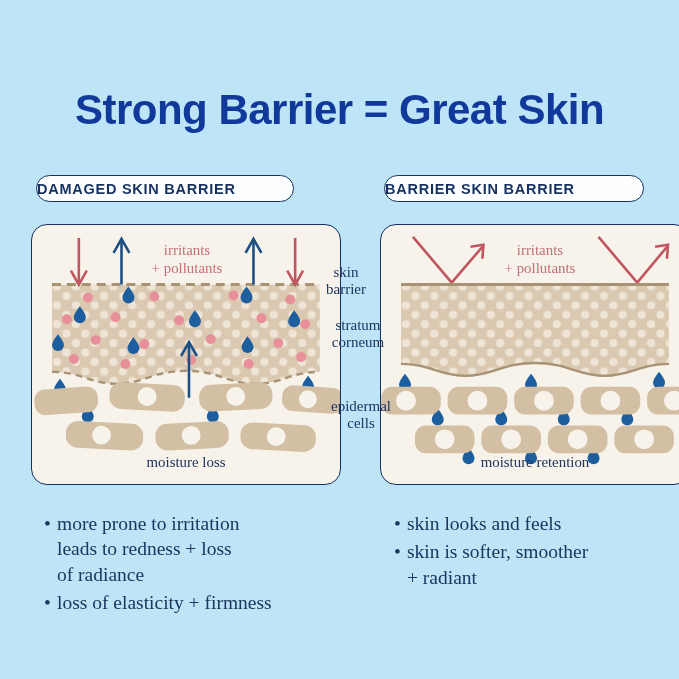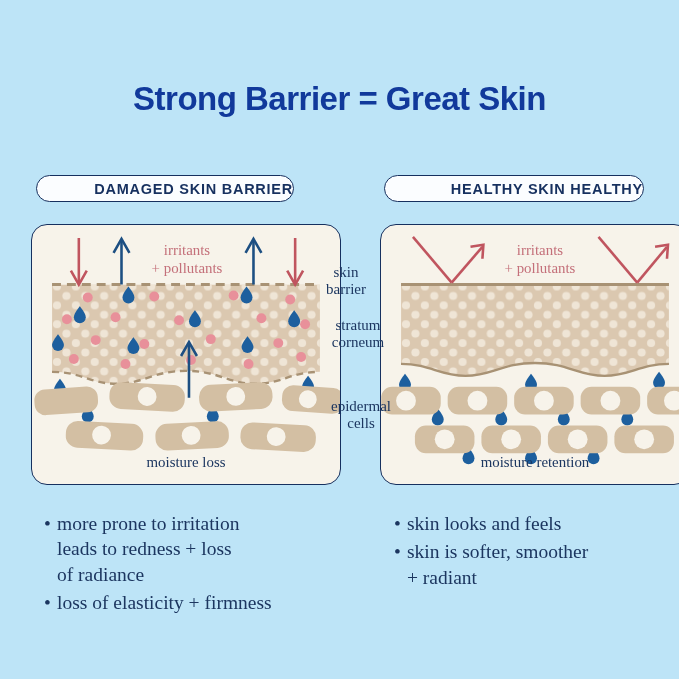--- a/index.html
+++ b/index.html
@@ -13,35 +13,35 @@
     position: relative;
   }
   .page { position: relative; width: 679px; height: 679px; }
 
   .title {
     position: absolute;
     top: 58px; left: 0; width: 679px;
     text-align: center;
     font-family: "Liberation Sans", sans-serif;
     font-weight: bold;
-    font-size: 33px;
+    font-size: 42px;
     letter-spacing: -0.5px;
     color: #11399b;
   }
 
   
   .pill {
     position: absolute;
     height: 27px;
     border: 1.6px solid #16305f;
     border-radius: 14px;
     background: #fbfdff;
     display: flex;
     align-items: center;
-    justify-content: flex-end;
+    justify-content: flex-start;
     font-family: "Liberation Sans", sans-serif;
     font-weight: bold;
     font-size: 14.5px;
     letter-spacing: 0.75px;
     color: #16305f;
     box-sizing: border-box;
   }
   #pill-damaged { left: 36px; top: 175px; width: 258px; }
   #pill-healthy { left: 384px; top: 175px; width: 260px; }
 
@@ -102,21 +102,21 @@
 <body>
 
 <div class="page">
 
   <h1 class="title">Strong Barrier = Great Skin</h1>
 
   <div class="pill" id="pill-damaged">
     <span>DAMAGED SKIN BARRIER</span>
   </div>
   <div class="pill" id="pill-healthy">
-    <span>HEALTHY SKIN HEALTHY</span>
+    <span>BARRIER SKIN BARRIER</span>
   </div>
 
   <div class="card" id="card-damaged">
     <svg viewBox="0 0 270 261" xmlns="http://www.w3.org/2000/svg">
       <defs>
         <pattern id="dmg-dots" width="19" height="19" patternUnits="userSpaceOnUse">
           <circle cx="5" cy="5" r="4.1" fill="#efe5d6"></circle>
           <circle cx="14.5" cy="14.5" r="4.1" fill="#efe5d6"></circle>
         </pattern>
         <clipPath id="dmg-sc-clip">

